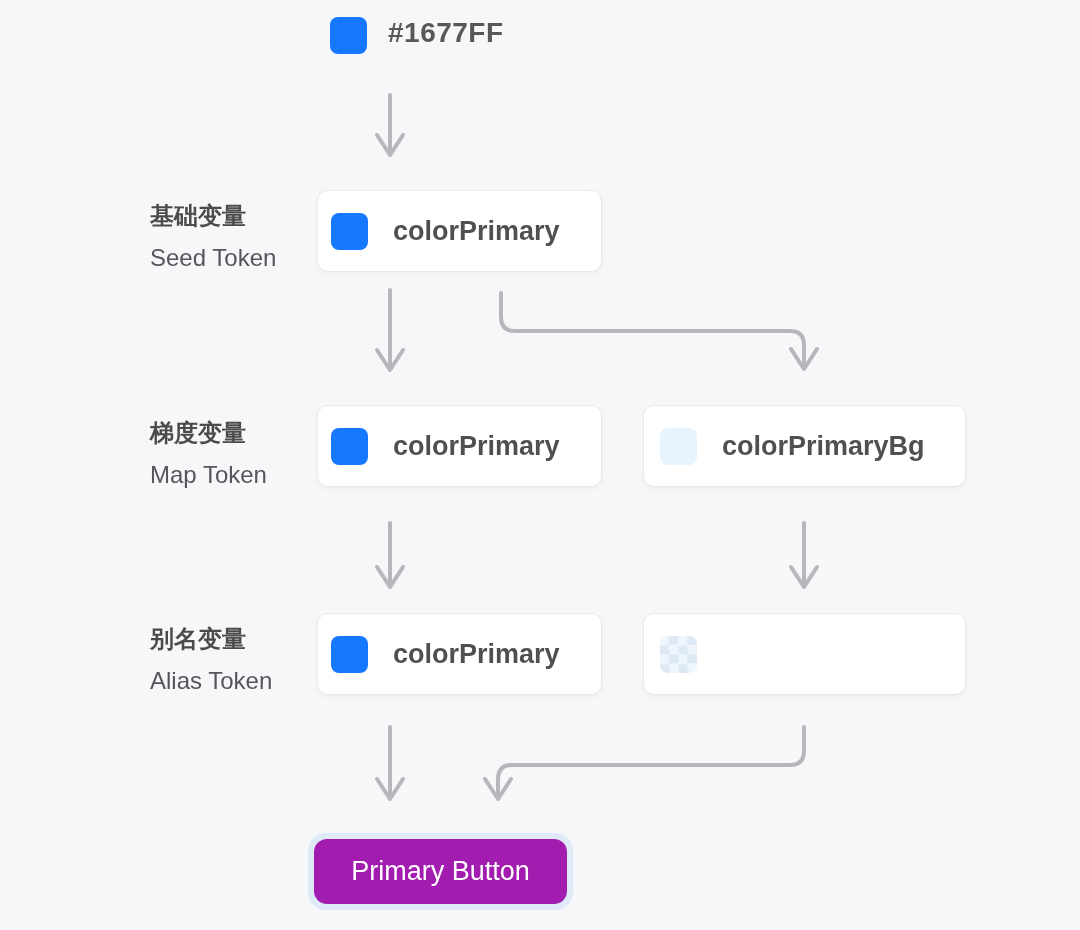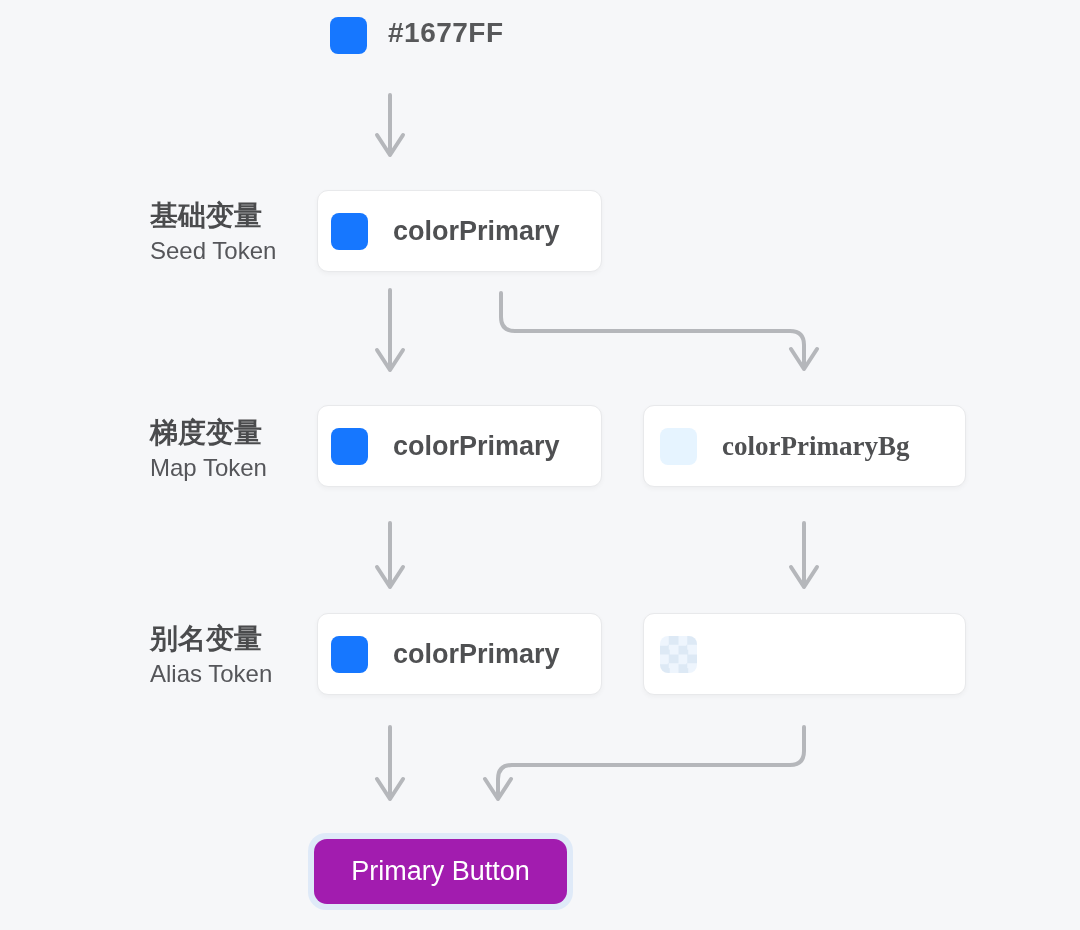--- a/index.html
+++ b/index.html
@@ -38,22 +38,22 @@
   .swatch { width:37px; height:37px; border-radius:8px; flex:0 0 auto; }
   .swatch--primary   { background:#1677ff; }
   .swatch--primary-bg{ background:#e6f4ff; }
   .swatch--checker   {
     background: conic-gradient(#dde9f5 25%, #eef5fd 0 50%, #dde9f5 0 75%, #eef5fd 0);
     background-size: 18.5px 18.5px;
   }
 
   
   .row-label { position:absolute; left:150px; width:170px; }
-  .row-label .zh { font-size:28px; font-weight:bold; color:#4a4b4d; line-height:34px; }
-  .row-label .en { font-size:24px; font-weight:400; color:#55565a; line-height:30px; margin-top:3px; }
+  .row-label .zh { font-size:24px; font-weight:bold; color:#4a4b4d; line-height:34px; }
+  .row-label .en { font-size:24px; font-weight:400; color:#55565a; line-height:30px; margin-top:10px; }
   .row-label--seed  { top:199px; }
   .row-label--map   { top:416px; }
   .row-label--alias { top:622px; }
 
   
   .token-box {
     position:absolute;
     height:82px;
     background:#ffffff;
     border:1px solid #e8e9eb;
@@ -63,21 +63,21 @@
     padding-left:13px;
     box-sizing:border-box;
   }
   .token-box .token-label {
     margin-left:25px;
     font-size:27px; font-weight:bold; color:#4f5052;
     white-space:nowrap;
   }
   .box--seed        { left:317px; top:190px; width:285px; }
   .box--map-left    { left:317px; top:405px; width:285px; }
-  .box--map-right   { left:643px; top:405px; width:323px; padding-left:16px;font-family:Liberation Serif, serif; }
+  .box--map-right   { left:643px; top:405px; width:323px; padding-left:16px; }
   .box--alias-left  { left:317px; top:613px; width:285px; }
   .box--alias-right { left:643px; top:613px; width:323px; padding-left:16px; }
 
   
   .button-halo {
     position:absolute; left:308px; top:833px;
     padding:6px;
     background:#dfeaf8;
     border-radius:18px;
   }

